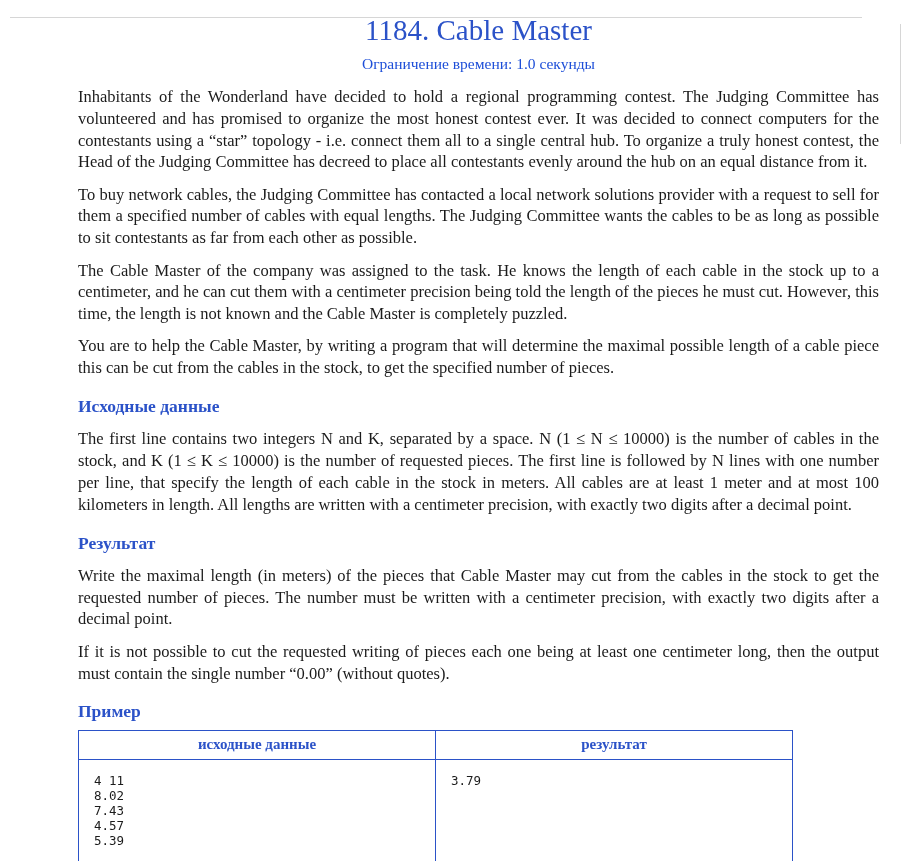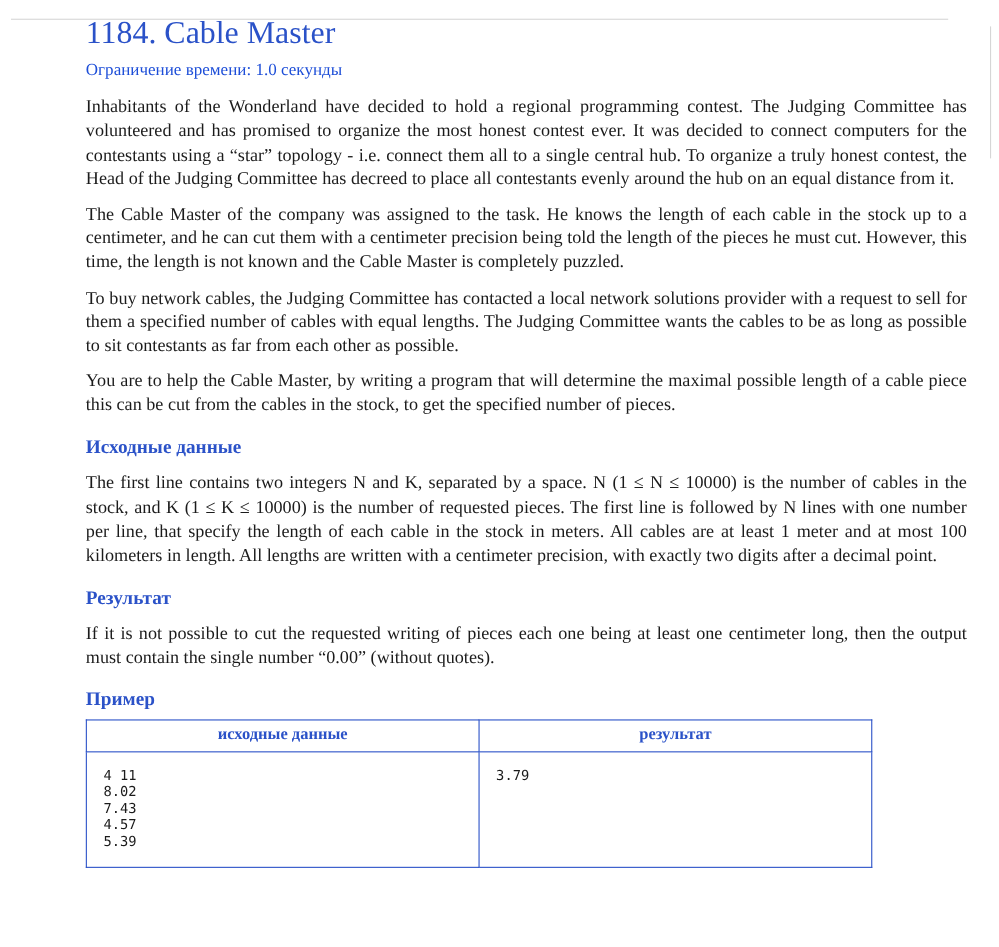--- a/index.html
+++ b/index.html
@@ -27,20 +27,21 @@
   }
   .right-border {
     position: absolute;
     left: 900px; top: 10px;
     width: 1px; height: 120px;
     background: #d6d6d6;
   }
   .header { 
     width: 801px;
     margin: 0 0 0 78px;
+    text-align: center;
   }
   .problem-title {
     margin: 14px 0 6px 0;
     font-size: 29px;
     font-weight: normal;
     color: #2b52c8;
   }
   .limit {
     font-size: 15.5px;
     line-height: 22.5px;
@@ -99,28 +100,29 @@
   <div class="top-border"></div>
   <div class="right-border"></div>
 
   <div class="header">
     <h1 class="problem-title">1184. Cable Master</h1>
     <div class="limit">Ограничение времени: 1.0 секунды</div>
   </div>
 
   <div class="content">
     <p>Inhabitants of the Wonderland have decided to hold a regional programming contest. The Judging Committee has volunteered and has promised to organize the most honest contest ever. It was decided to connect computers for the contestants using a “star” topology - i.e. connect them all to a single central hub. To organize a truly honest contest, the Head of the Judging Committee has decreed to place all contestants evenly around the hub on an equal distance from it.</p>
+    <p>To buy network cables, the Judging Committee has contacted a local network solutions provider with a request to sell for them a specified number of cables with equal lengths. The Judging Committee wants the cables to be as long as possible to sit contestants as far from each other as possible.</p>
     <p>The Cable Master of the company was assigned to the task. He knows the length of each cable in the stock up to a centimeter, and he can cut them with a centimeter precision being told the length of the pieces he must cut. However, this time, the length is not known and the Cable Master is completely puzzled.</p>
-    <p>To buy network cables, the Judging Committee has contacted a local network solutions provider with a request to sell for them a specified number of cables with equal lengths. The Judging Committee wants the cables to be as long as possible to sit contestants as far from each other as possible.</p>
     <p>You are to help the Cable Master, by writing a program that will determine the maximal possible length of a cable piece this can be cut from the cables in the stock, to get the specified number of pieces.</p>
 
     <h3 class="section-heading">Исходные данные</h3>
     <p>The first line contains two integers N and K, separated by a space. N (1 ≤ N ≤ 10000) is the number of cables in the stock, and K (1 ≤ K ≤ 10000) is the number of requested pieces. The first line is followed by N lines with one number per line, that specify the length of each cable in the stock in meters. All cables are at least 1 meter and at most 100 kilometers in length. All lengths are written with a centimeter precision, with exactly two digits after a decimal point.</p>
 
     <h3 class="section-heading">Результат</h3>
+    <p>Write the maximal length (in meters) of the pieces that Cable Master may cut from the cables in the stock to get the requested number of pieces. The number must be written with a centimeter precision, with exactly two digits after a decimal point.</p>
     <p>If it is not possible to cut the requested writing of pieces each one being at least one centimeter long, then the output must contain the single number “0.00” (without quotes).</p>
 
     <h3 class="section-heading">Пример</h3>
 
     <table class="example">
       <thead>
         <tr>
           <th>исходные данные</th>
           <th>результат</th>
         </tr>

